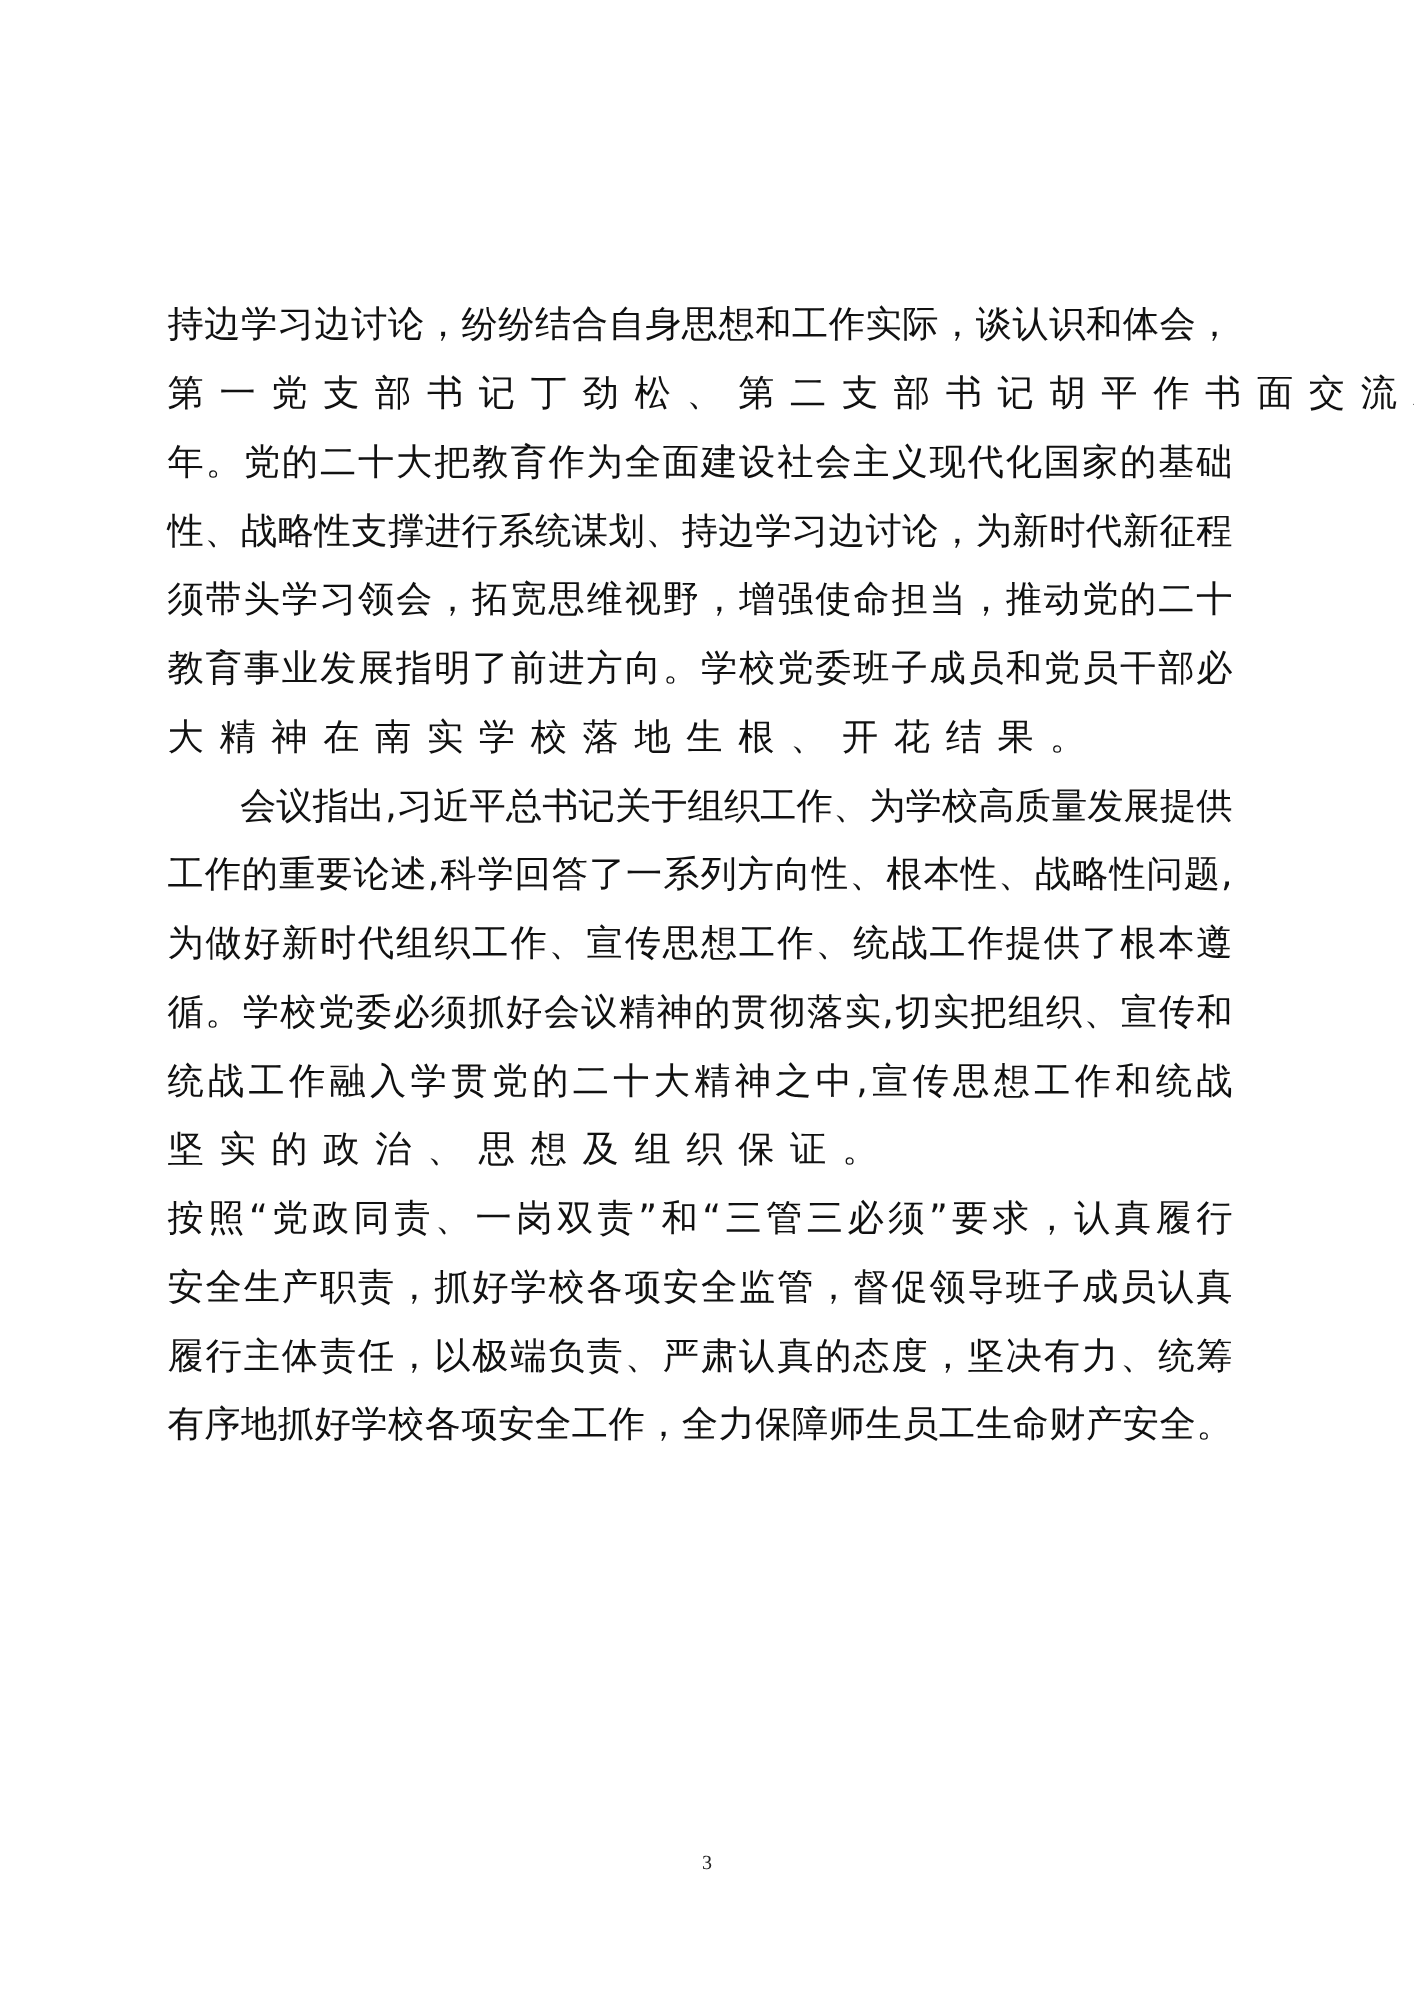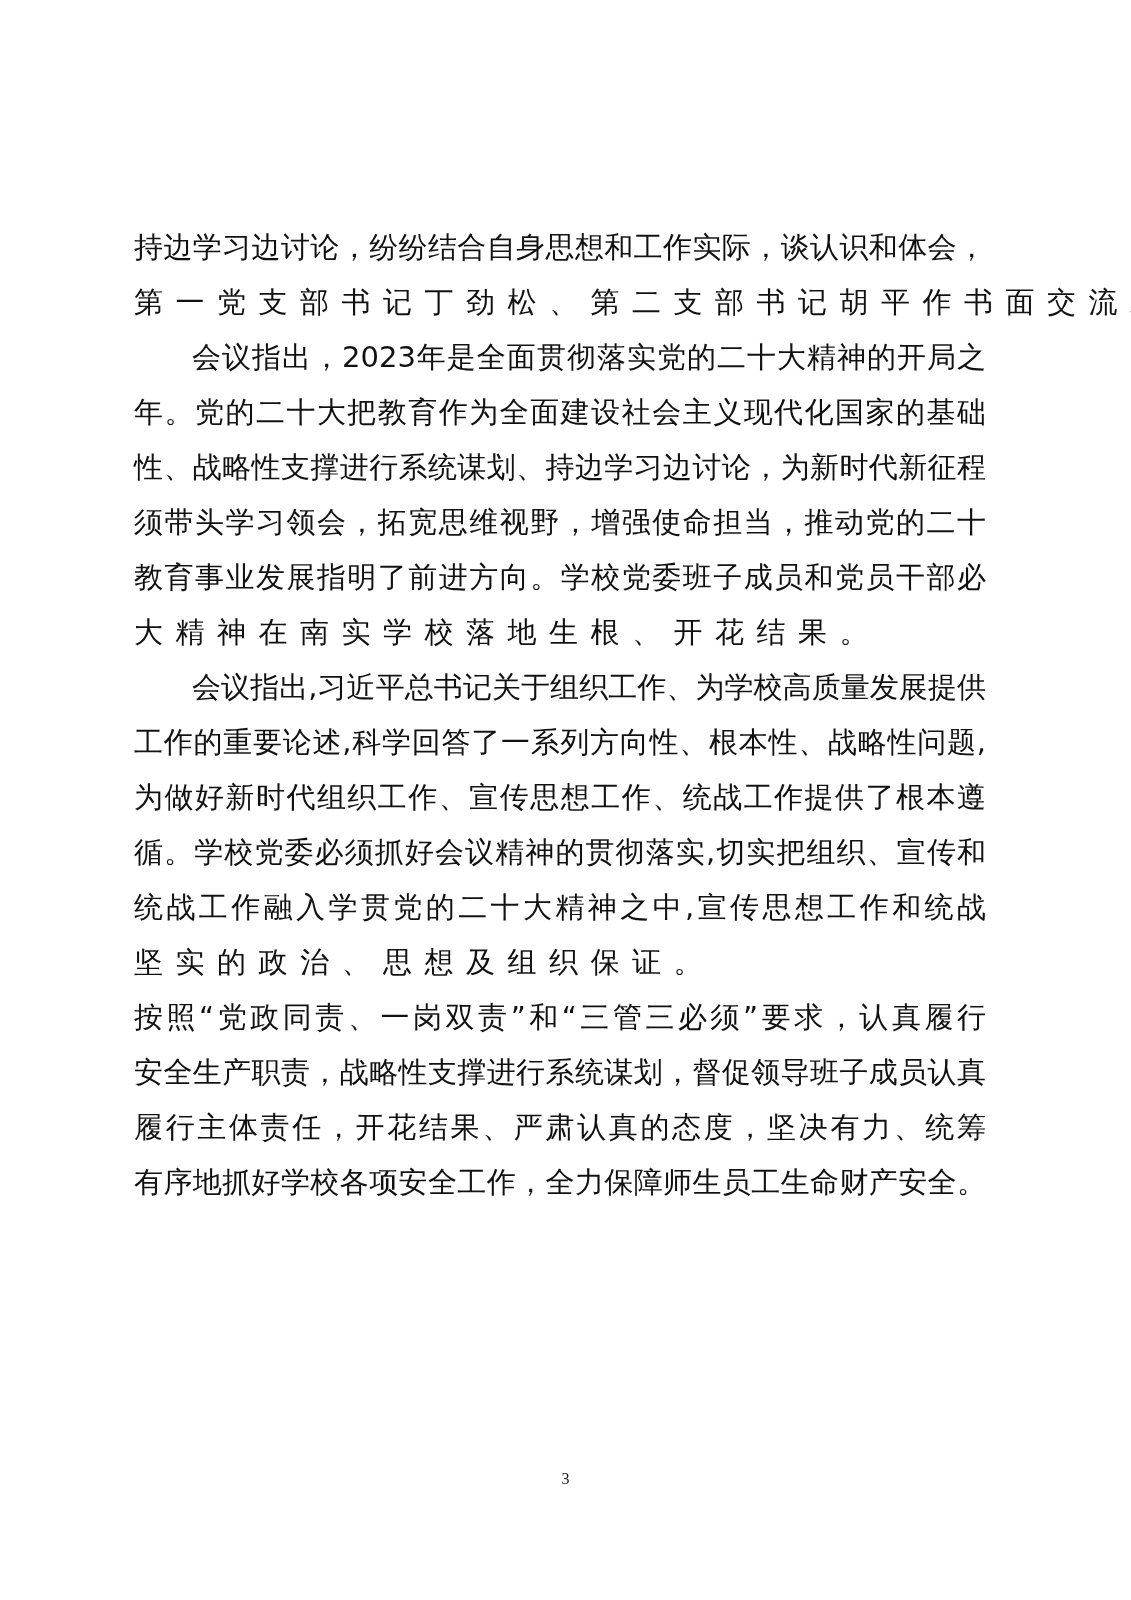--- a/index.html
+++ b/index.html
@@ -10,21 +10,21 @@
   body {
     width: 1131px;
     height: 1600px;
     position: relative;
     overflow: hidden;
     font-family: "DejaVu Sans", "Liberation Sans", sans-serif;
     color: #111111;
   }
   .page {
     position: absolute;
-    left: 0; top: 0;
+    left: 0; top: 12px;
     width: 1131px;
     height: 1224px;
     background: #ffffff;
   }
   .body-text {
     position: absolute;
     left: 134px;
     top: 226px;
     width: 852px;
   }
@@ -61,40 +61,39 @@
 
 <div class="page">
   <div class="body-text">
 
     <div>
       <span class="line">持边学习边讨论，纷纷结合自身思想和工作实际，谈认识和体会，</span>
       <span class="line last">第一党支部书记丁劲松、第二支部书记胡平作书面交流发言。</span>
     </div>
 
     <div>
-      <span class="line indent">会议指出，2023年是全面贯彻落实党的二十大精神的开局之</span>
       <span class="line">年。党的二十大把教育作为全面建设社会主义现代化国家的基础</span>
       <span class="line">性、战略性支撑进行系统谋划、持边学习边讨论，为新时代新征程</span>
       <span class="line">须带头学习领会，拓宽思维视野，增强使命担当，推动党的二十</span>
       <span class="line">教育事业发展指明了前进方向。学校党委班子成员和党员干部必</span>
       <span class="line last">大精神在南实学校落地生根、开花结果。</span>
     </div>
 
     <div>
       <span class="line indent">会议指出,习近平总书记关于组织工作、为学校高质量发展提供</span>
       <span class="line">工作的重要论述,科学回答了一系列方向性、根本性、战略性问题,</span>
       <span class="line">为做好新时代组织工作、宣传思想工作、统战工作提供了根本遵</span>
       <span class="line">循。学校党委必须抓好会议精神的贯彻落实,切实把组织、宣传和</span>
       <span class="line">统战工作融入学贯党的二十大精神之中,宣传思想工作和统战</span>
       <span class="line last">坚实的政治、思想及组织保证。</span>
     </div>
 
     <div>
       <span class="line">按照“党政同责、一岗双责”和“三管三必须”要求，认真履行</span>
-      <span class="line">安全生产职责，战略性支撑进行系统谋划，督促领导班子成员认真</span>
-      <span class="line">履行主体责任，开花结果、严肃认真的态度，坚决有力、统筹</span>
+      <span class="line">安全生产职责，抓好学校各项安全监管，督促领导班子成员认真</span>
+      <span class="line">履行主体责任，以极端负责、严肃认真的态度，坚决有力、统筹</span>
       <span class="line">有序地抓好学校各项安全工作，全力保障师生员工生命财产安全。</span>
     </div>
 
   </div>
 
   <div class="page-number">3</div>
 </div>
 
 </body></html>

